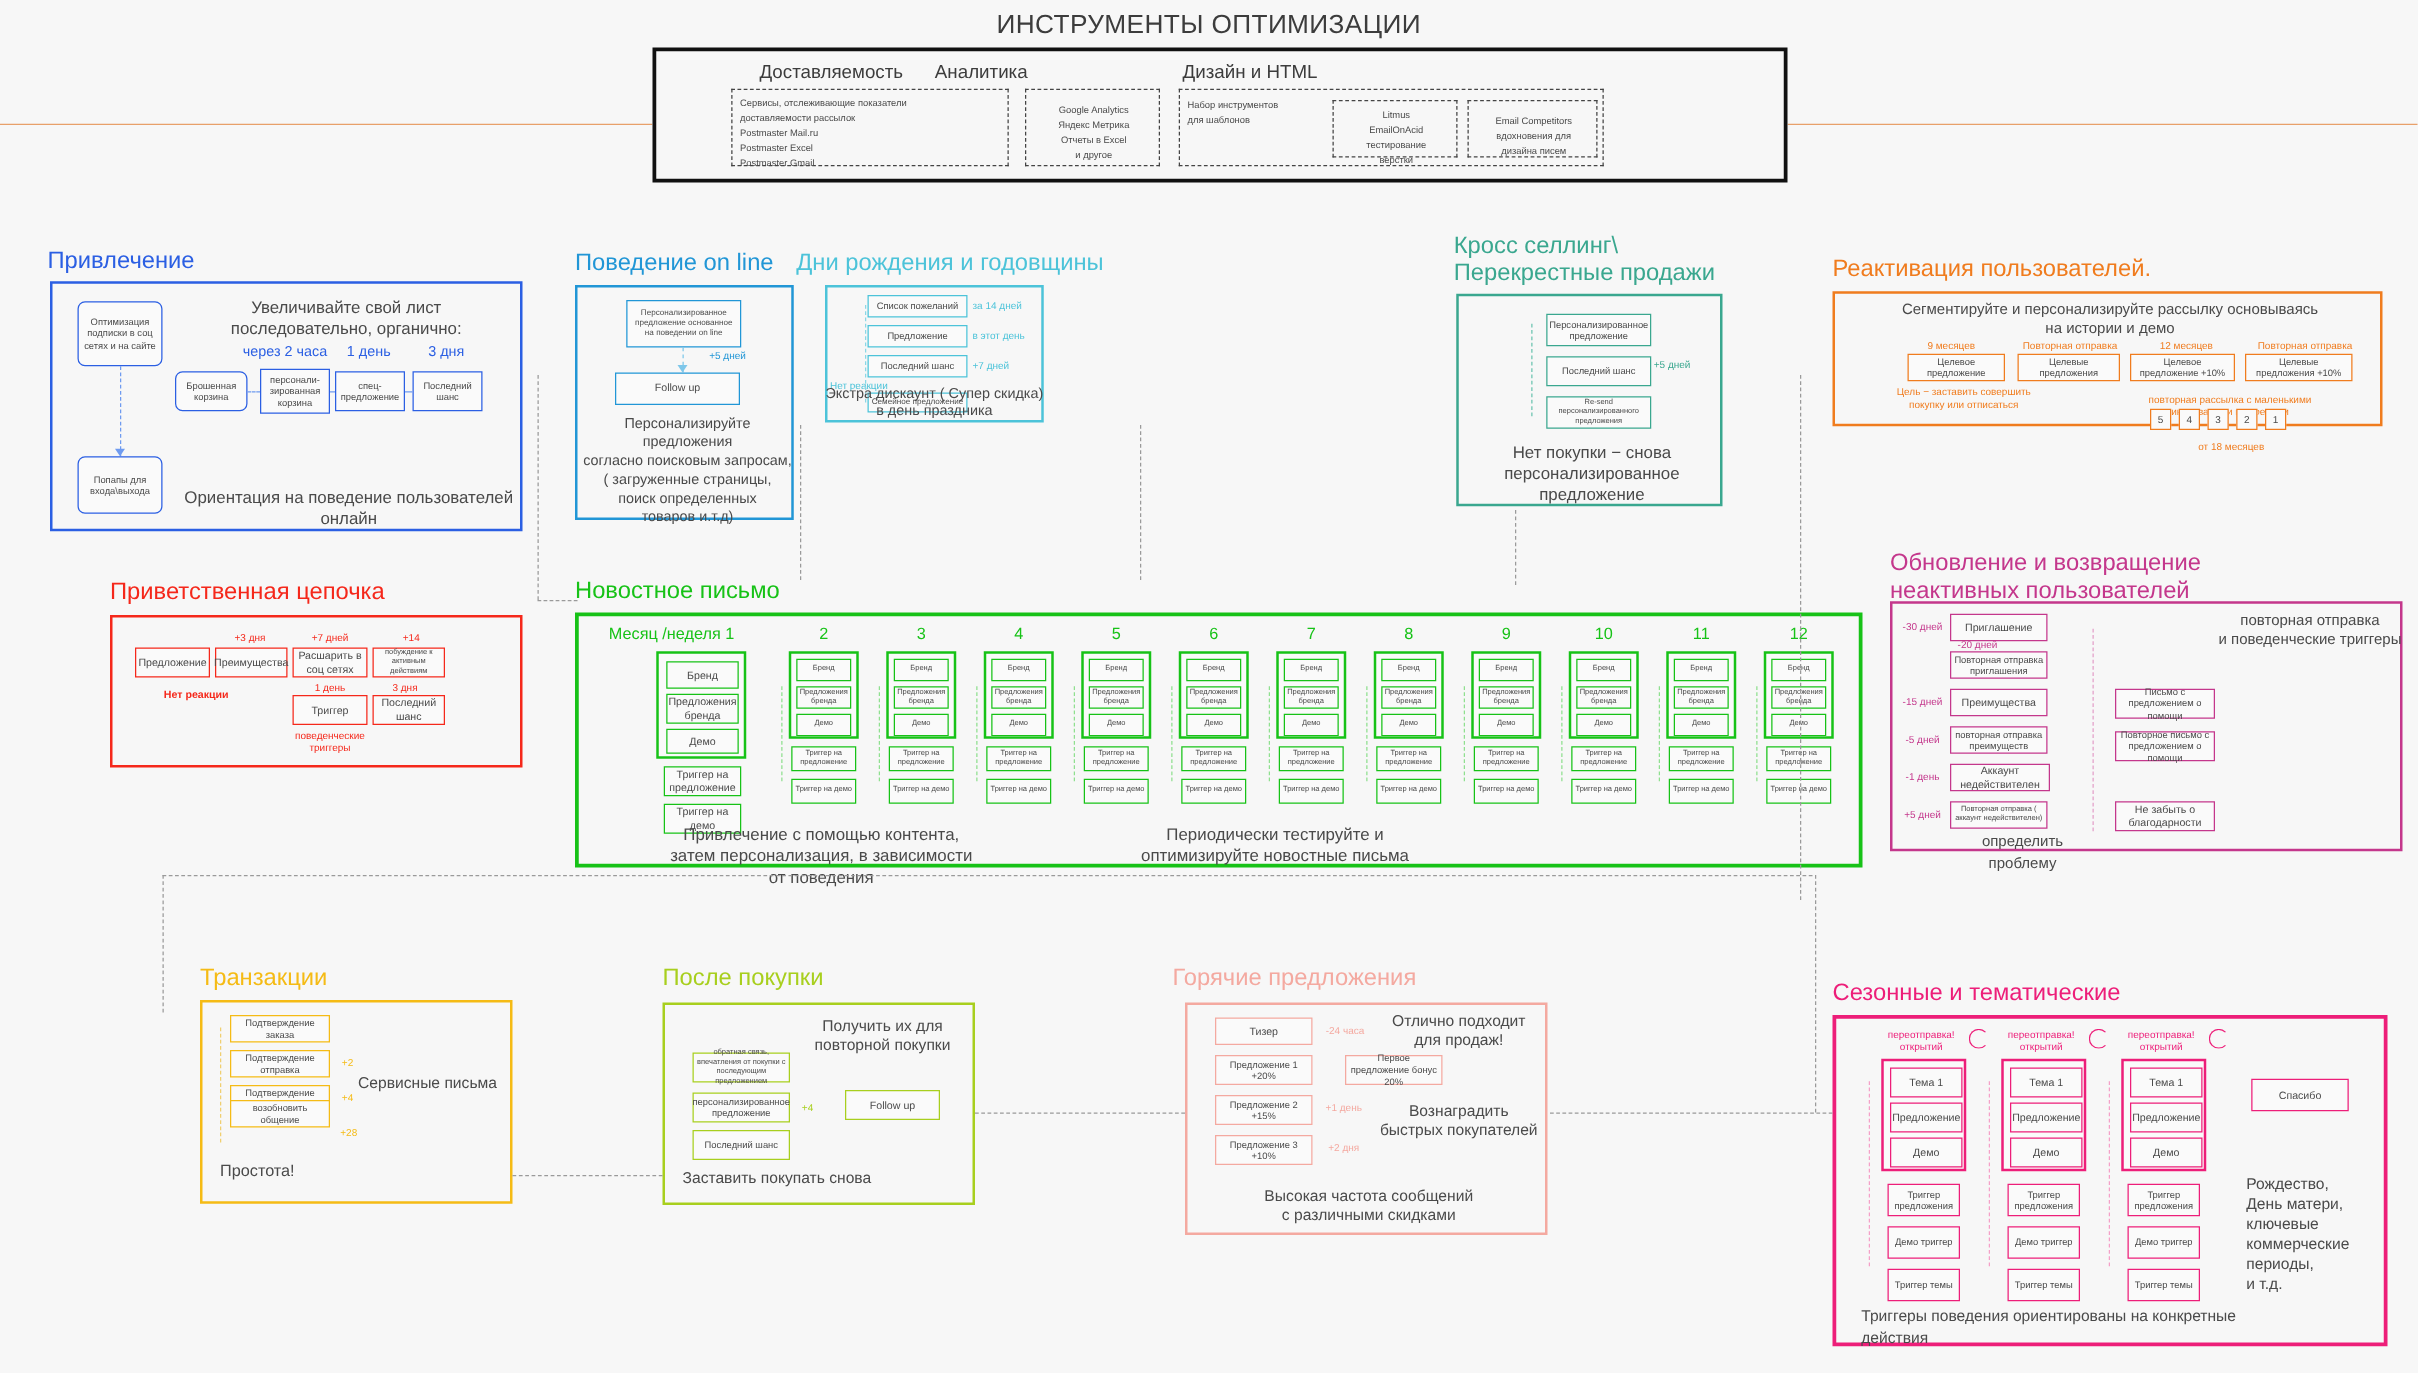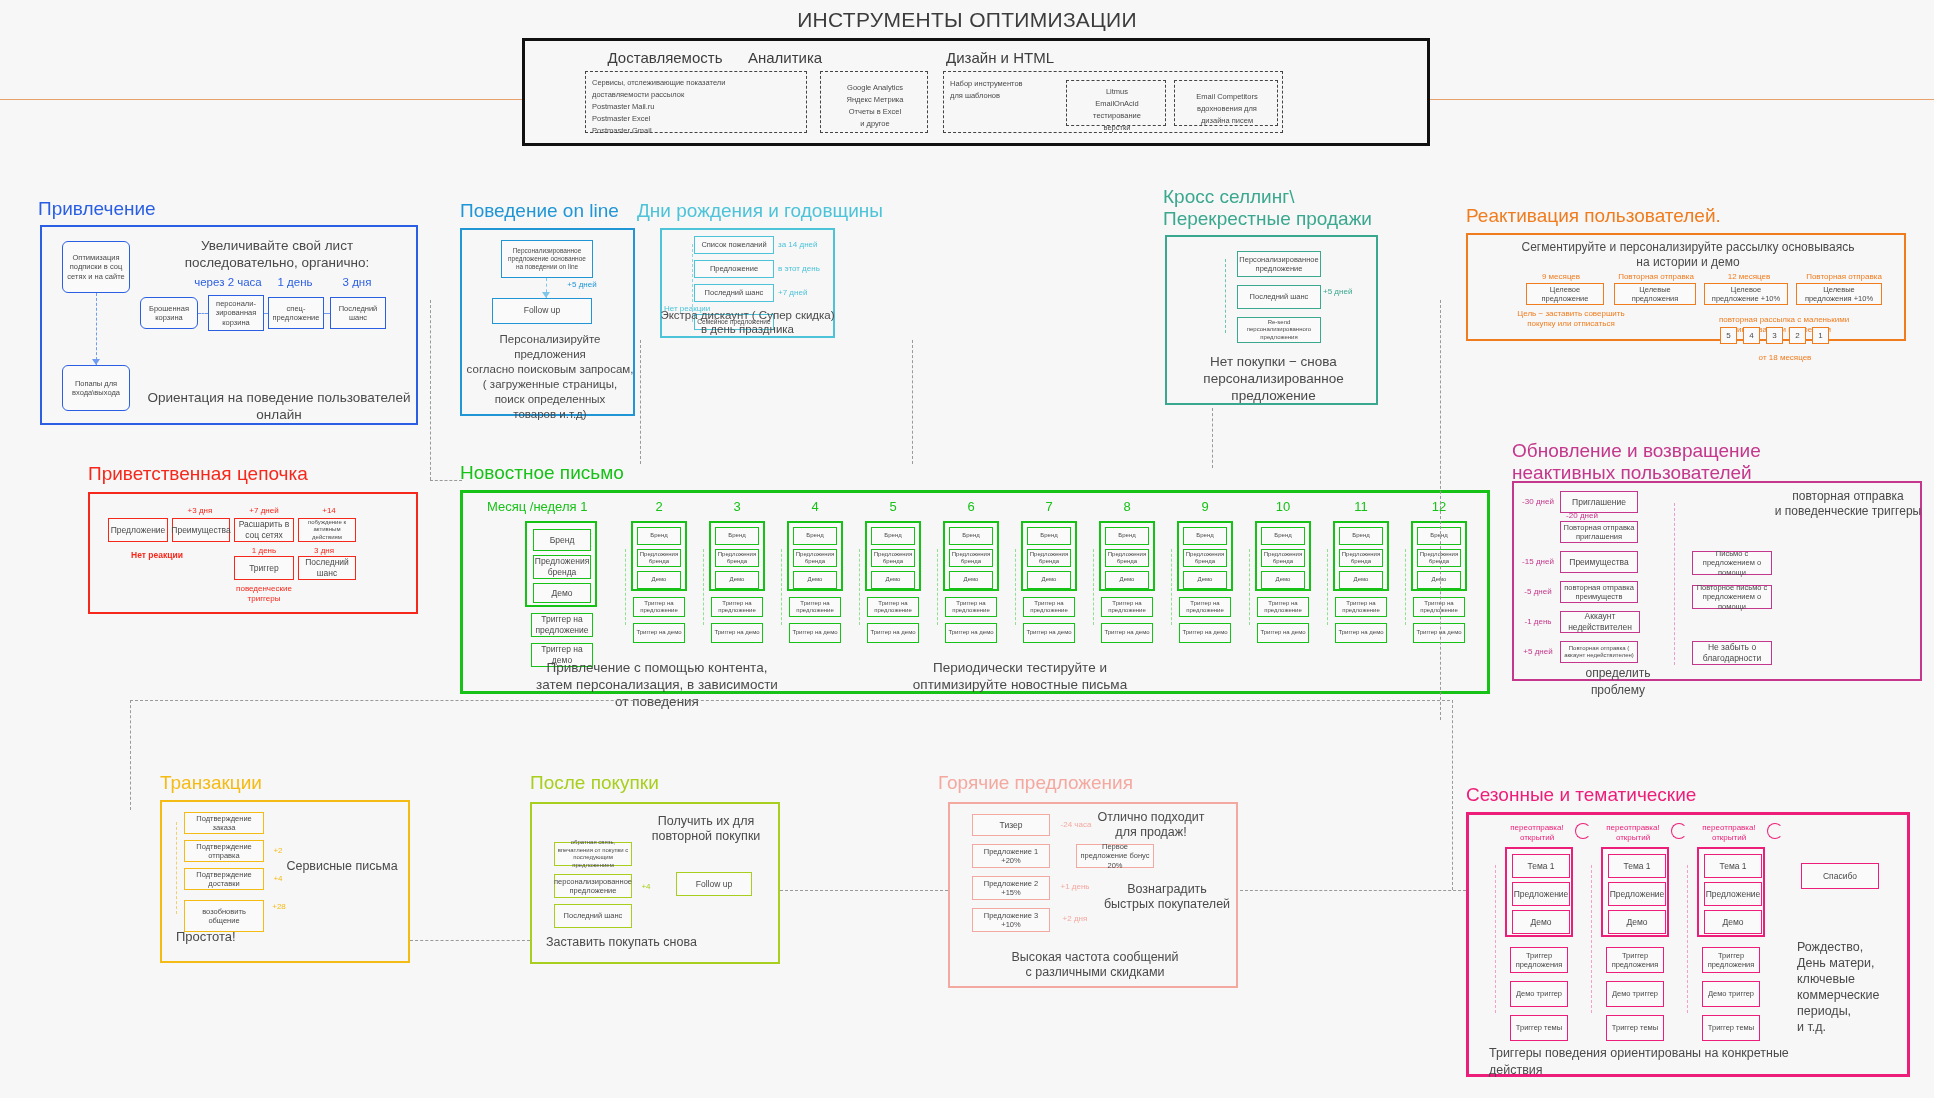--- a/index.html
+++ b/index.html
@@ -416,21 +416,21 @@
   <div class="ptitle c-yellow" style="left:160px;top:772px;">Транзакции</div>
   <div class="panel b-yellow" style="left:160px;top:800px;width:250px;height:163px;border-width:2.5px;">
     <div class="node b-yellow" style="left:22px;top:10px;width:80px;height:22px;">Подтверждение
 заказа</div>
     <div class="node b-yellow" style="left:22px;top:38px;width:80px;height:22px;">Подтверждение
 отправка</div>
     <div class="lbl c-yellow" style="left:106px;top:44px;width:20px;">+2</div>
     <div class="node b-yellow" style="left:22px;top:66px;width:80px;height:22px;">Подтверждение
 доставки</div>
     <div class="lbl c-yellow" style="left:106px;top:72px;width:20px;">+4</div>
-    <div class="node b-yellow" style="left:22px;top:98px;width:80px;height:32px;">возобновить
+    <div class="node b-yellow" style="left:22px;top:78px;width:80px;height:22px;">возобновить
 общение</div>
     <div class="lbl c-yellow" style="left:106px;top:100px;width:22px;">+28</div>
     <div class="abs cap" style="left:120px;top:56px;width:120px;font-size:12.5px;">Сервисные письма</div>
     <div class="abs cap" style="left:14px;top:126px;width:90px;font-size:13px;text-align:left;">Простота!</div>
     <div class="dv" style="left:14px;top:20px;height:92px;border-color:#f0cf70;"></div>
   </div>
 
   <div class="ptitle c-lime" style="left:530px;top:772px;">После покупки</div>
   <div class="panel b-lime" style="left:530px;top:802px;width:250px;height:162px;border-width:2.5px;">
     <div class="abs cap" style="left:104px;top:10px;width:140px;white-space:pre-line;font-size:12.5px;line-height:15px;">Получить их для
@@ -454,21 +454,21 @@
     <div class="node b-pink" style="left:22px;top:40px;width:78px;height:24px;">Предложение 1
 +20%</div>
     <div class="node b-pink" style="left:126px;top:40px;width:78px;height:24px;">Первое предложение
 бонус 20%</div>
     <div class="node b-pink" style="left:22px;top:72px;width:78px;height:24px;">Предложение 2
 +15%</div>
     <div class="lbl c-pink" style="left:104px;top:78px;width:42px;">+1 день</div>
     <div class="node b-pink" style="left:22px;top:104px;width:78px;height:24px;">Предложение 3
 +10%</div>
     <div class="lbl c-pink" style="left:104px;top:110px;width:42px;">+2 дня</div>
-    <div class="abs cap" style="left:134px;top:6px;width:134px;white-space:pre-line;font-size:12.5px;line-height:15px;">Отлично подходит
+    <div class="abs cap" style="left:150px;top:6px;width:134px;white-space:pre-line;font-size:12.5px;line-height:15px;">Отлично подходит
 для продаж!</div>
     <div class="abs cap" style="left:150px;top:78px;width:134px;white-space:pre-line;font-size:12.5px;line-height:15px;">Вознаградить
 быстрых покупателей</div>
     <div class="abs cap" style="left:10px;top:146px;width:270px;white-space:pre-line;font-size:12.5px;line-height:15px;">Высокая частота сообщений
 с различными скидками</div>
   </div>
 
   <div class="ptitle c-mag" style="left:1466px;top:784px;">Сезонные и тематические</div>
   <div class="panel b-mag" style="left:1466px;top:812px;width:444px;height:265px;border-width:3px;">
     <div id="seasonal-cols">

